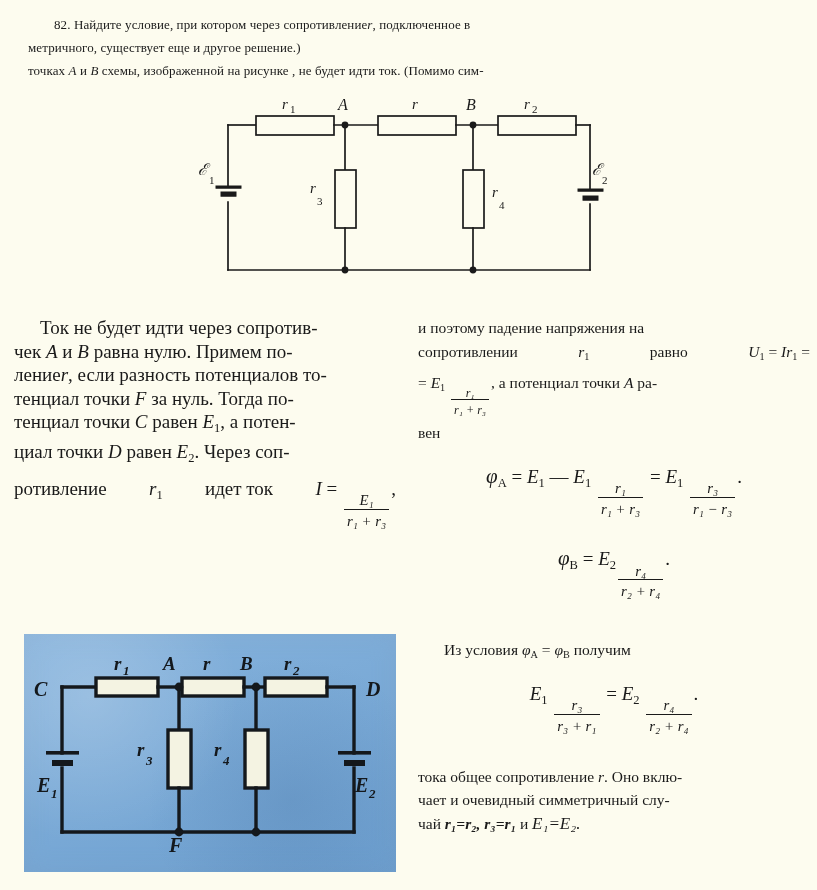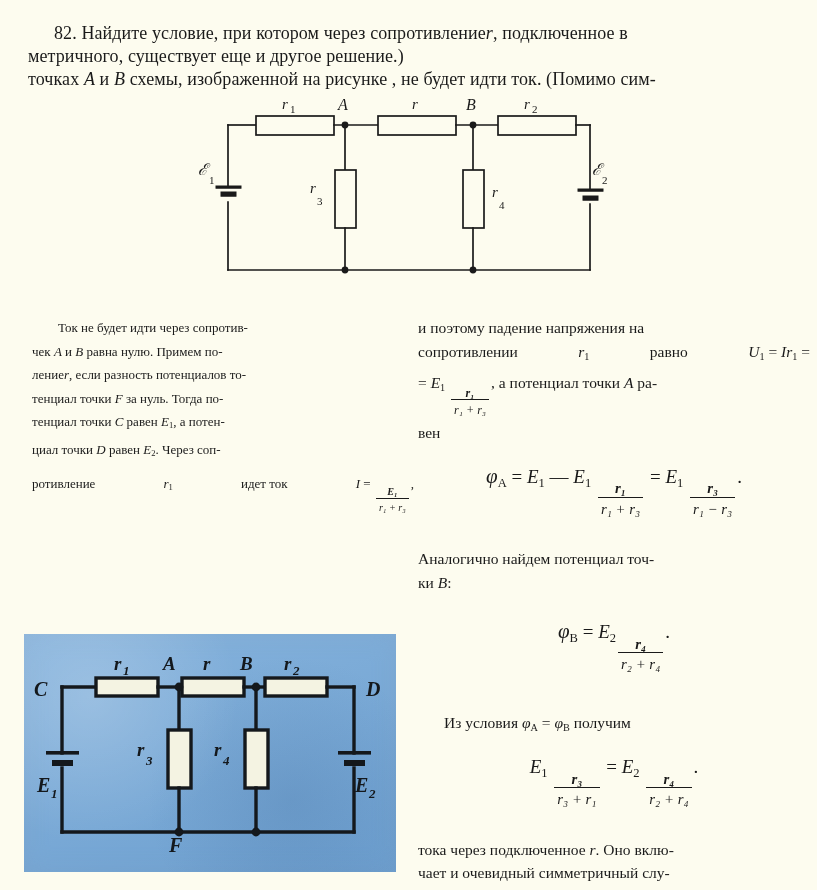--- a/index.html
+++ b/index.html
@@ -11,64 +11,64 @@
     font-family: "Liberation Serif", serif;
     color: #1a1a1a;
     position: relative;
     overflow: hidden;
   }
   .page { position: relative; width: 817px; height: 890px; }
 
   
   .problem {
     position: absolute;
-    left: 28px; top: 22px; width: 762px;
-    font-size: 18px;
+    left: 28px; top: 13px; width: 762px;
+    font-size: 13px;
     line-height: 23px;
     text-align: justify;
     letter-spacing: .1px;
   }
   .problem .ln { display: block; white-space: nowrap; }
   .problem .ln.j { display: flex; justify-content: space-between; }
   .indent { display: inline-block; width: 26px; }
   i.v { font-style: italic; }
 
   
   .fig-top {
     position: absolute; left: 190px; top: 92px;
     width: 420px; height: 195px;
   }
   .fig-top svg { display: block; }
 
   
   .col-left {
-    position: absolute; left: 32px; top: 316px;
+    position: absolute; left: 14px; top: 316px;
     width: 382px;
-    font-size: 13px; line-height: 23.6px;
+    font-size: 19px; line-height: 23.6px;
   }
   .col-right {
     position: absolute; left: 418px; top: 316px;
     width: 392px;
     font-size: 15.5px; line-height: 23.6px;
   }
   .para { text-align: justify; }
   .para .ln { display: block; white-space: nowrap; }
   .para .ln.j { display: flex; justify-content: space-between; }
   .pind { display: inline-block; width: 26px; }
 
   
   .mi { font-style: italic; }
   .mb { font-weight: bold; }
   sub.s { font-size: .66em; vertical-align: -.28em; font-style: normal; }
   .frac {
     display: inline-flex; flex-direction: column;
     vertical-align: -0.55em; text-align: center;
     margin: 0 2px;
   }
-  .frac .num { font-size: .78em; line-height: 1.05; padding: 0 3px; font-weight: bold; }
+  .frac .num { font-size: .78em; line-height: 1.05; padding: 0 3px; }
   .frac .den { font-size: .78em; line-height: 1.05; padding: 4px 3px;
                border-top: 1.6px solid #1a1a1a; text-align: right; }
   .eqline {
     text-align: center; margin: 16px 0 4px 0;
     font-size: 19px; white-space: nowrap;
   }
   .eqline .big { font-size: 21px; }
 
   
   .fig-blue {
@@ -239,26 +239,20 @@
         <span class="den mi">r₁ + r₃</span>
       </span>
       <span>=</span>
       <i class="mi">E</i><sub class="s">1</sub>
       <span class="frac">
         <span class="num mi">r₃</span>
         <span class="den mi">r₁ − r₃</span>
       </span><span>.</span>
     </div>
 
-    <div class="para" style="margin-top:26px">
-      <span class="ln j">
-        <span>Аналогично найдем потенциал точ-</span>
-      </span>
-      <span class="ln"><span>ки</span> <i class="mi">B</i><span>:</span></span>
-    </div>
 
     <div class="eqline" style="margin-top:26px">
       <span class="mi big">φ</span><sub class="s mi">B</sub>
       <span>=</span>
       <i class="mi">E</i><sub class="s">2</sub><span class="frac">
         <span class="num mi">r₄</span>
         <span class="den mi">r₂ + r₄</span>
       </span><span>.</span>
     </div>
 
@@ -280,21 +274,21 @@
       </span>
       <span>=</span>
       <i class="mi">E</i><sub class="s">2</sub>
       <span class="frac">
         <span class="num mi">r₄</span>
         <span class="den mi">r₂ + r₄</span>
       </span><span>.</span>
     </div>
 
     <div class="para" style="margin-top:26px">
-      <span class="ln"><span>тока через подключенное</span> <i class="mi">r</i><span>. Оно вклю-</span></span>
+      <span class="ln"><span>тока общее сопротивление</span> <i class="mi">r</i><span>. Оно вклю-</span></span>
       <span class="ln">чает и очевидный симметричный слу-</span>
       <span class="ln"><span>чай</span> <i class="mi mb">r₁=r₂,</i> <i class="mi mb">r₃=r₁</i> <span>и</span> <i class="mi" style="font-size:17px">E₁=E₂.</i></span>
     </div>
 
   </div>
 
   <div class="fig-blue">
     <div class="grain"></div>
     <svg width="372" height="238" viewBox="0 0 372 238">
       <g stroke="#14181c" stroke-width="3.4" fill="none" stroke-linecap="square">

